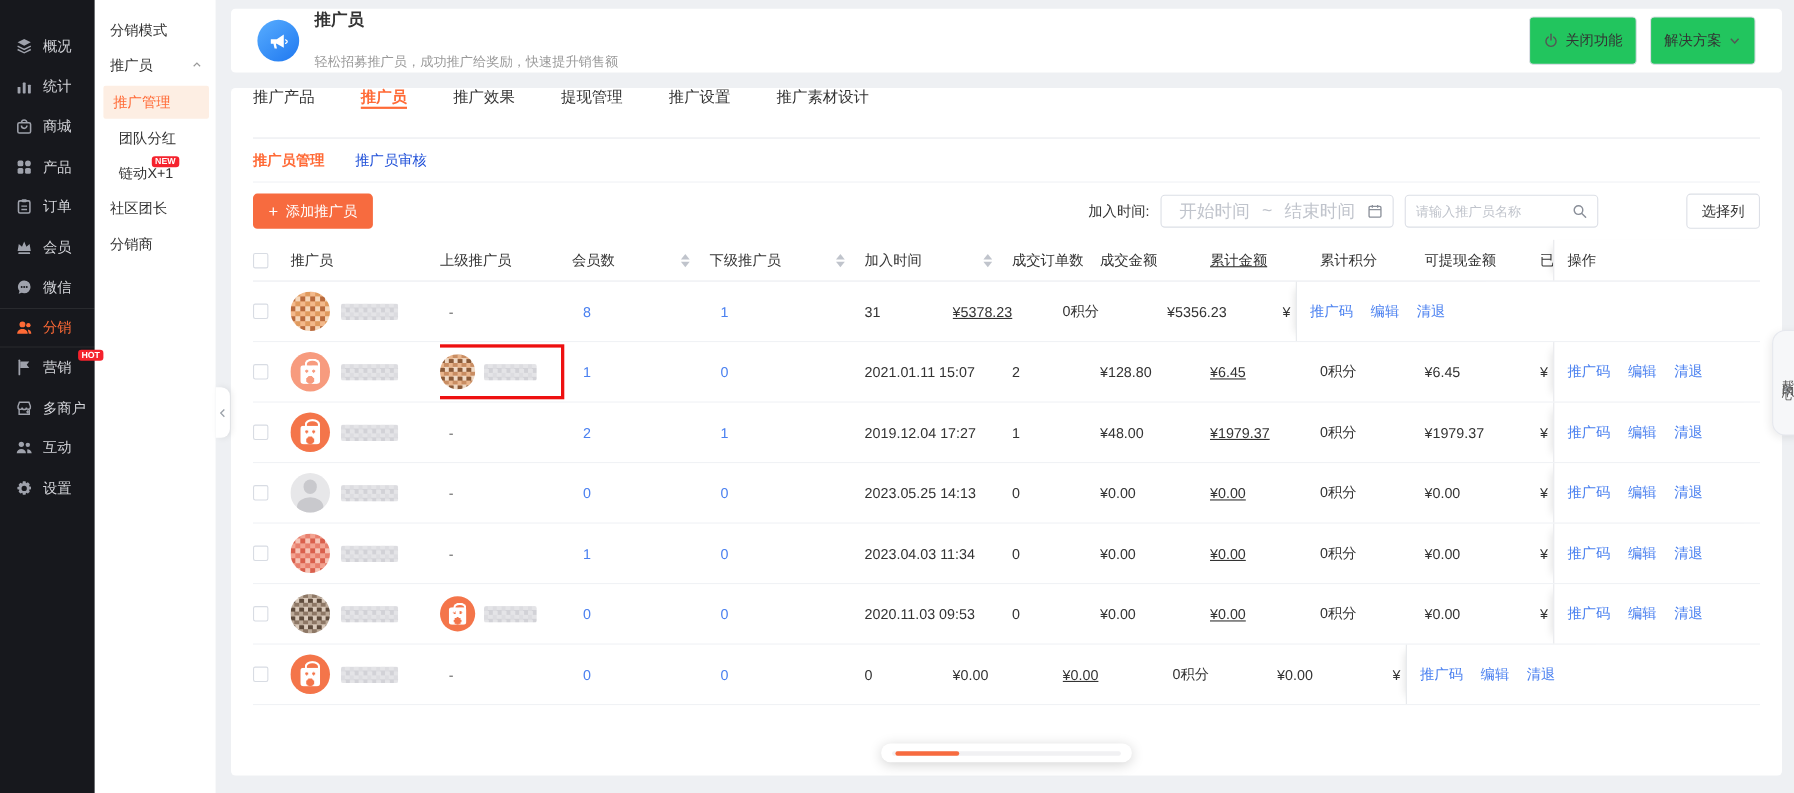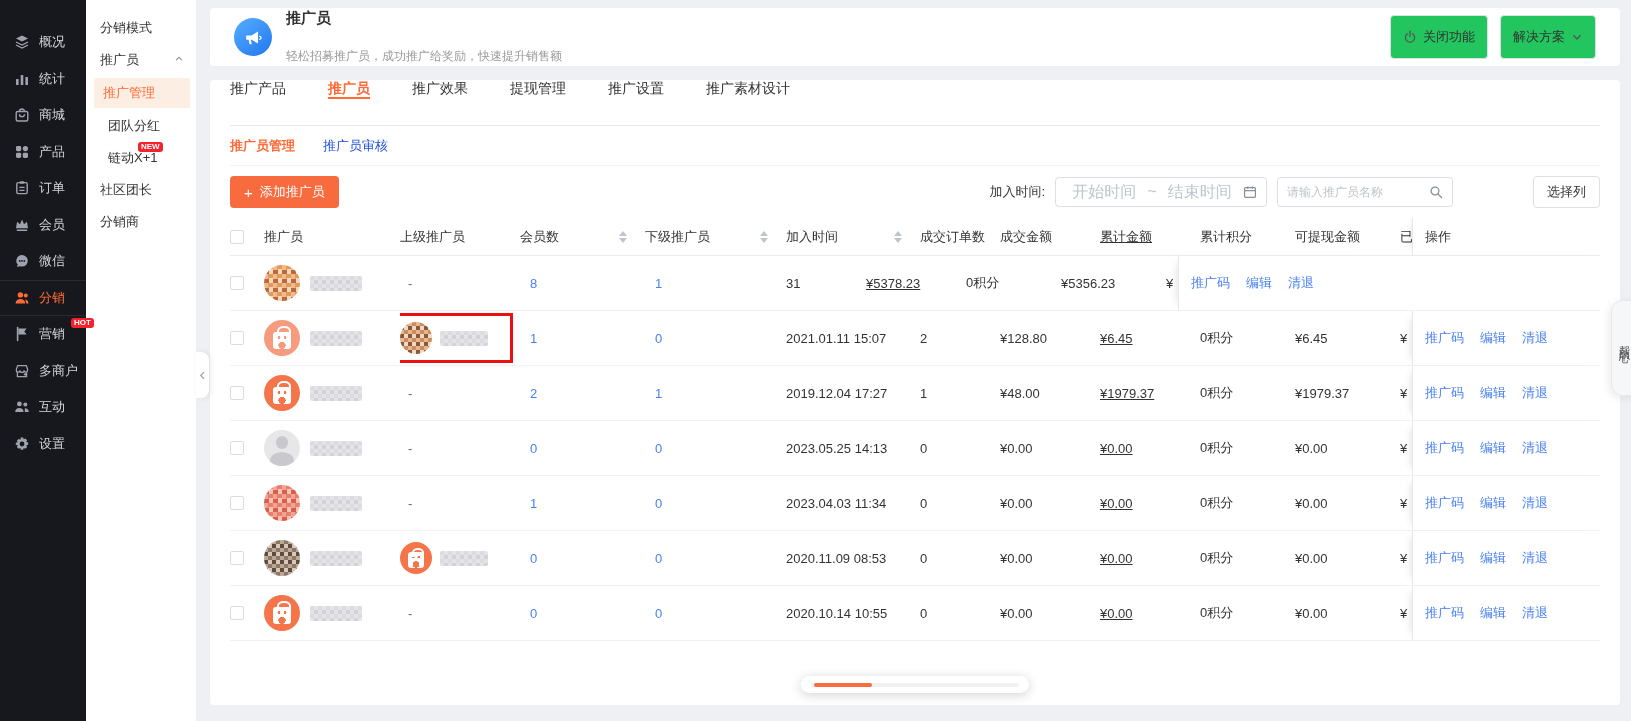--- a/index.html
+++ b/index.html
@@ -543,21 +543,21 @@
                 <span class="avatar small av-bag"></span>
                 <span class="blur-name"></span>
               </span>
             </div>
             <div class="td c-members">
               <a class="blue">0</a>
             </div>
             <div class="td c-downline">
               <a class="blue">0</a>
             </div>
-            <div class="td c-join">2020.11.09 08:53</div>
+            <div class="td c-join">2020.11.03 09:53</div>
             <div class="td c-orders">0</div>
             <div class="td c-deal">¥0.00</div>
             <div class="td c-total">¥0.00</div>
             <div class="td c-points">0积分</div>
             <div class="td c-withdraw">¥0.00</div>
             <div class="td c-clip">¥</div>
             <div class="td c-ops">
               <a class="op-link">推广码</a>
               <a class="op-link">编辑</a>
               <a class="op-link">清退</a>
@@ -573,21 +573,20 @@
             </div>
             <div class="td c-upline">
               <span class="dash">-</span>
             </div>
             <div class="td c-members">
               <a class="blue">0</a>
             </div>
             <div class="td c-downline">
               <a class="blue">0</a>
             </div>
-            <div class="td c-join">2020.10.14 10:55</div>
             <div class="td c-orders">0</div>
             <div class="td c-deal">¥0.00</div>
             <div class="td c-total">¥0.00</div>
             <div class="td c-points">0积分</div>
             <div class="td c-withdraw">¥0.00</div>
             <div class="td c-clip">¥</div>
             <div class="td c-ops">
               <a class="op-link">推广码</a>
               <a class="op-link">编辑</a>
               <a class="op-link">清退</a>

